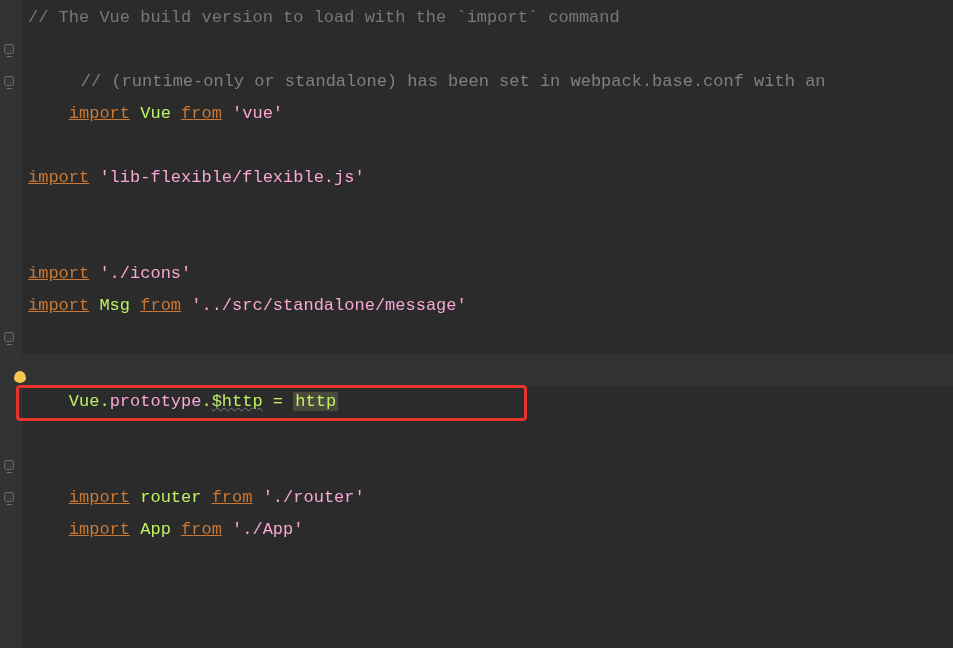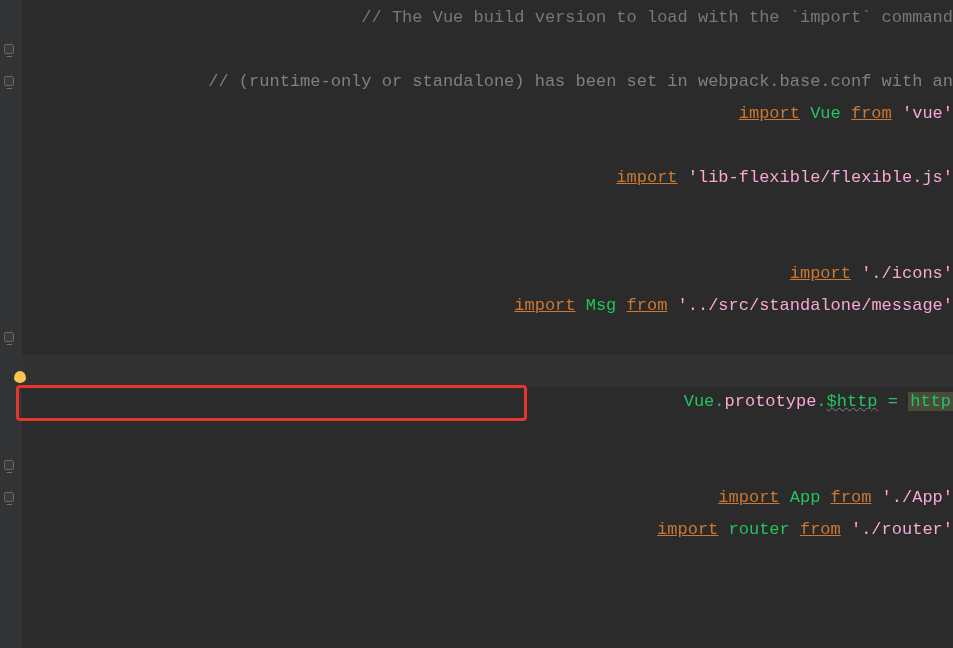--- a/index.html
+++ b/index.html
@@ -26,21 +26,20 @@
       top: 0;
       right: 0;
       padding-top: 2px;
     }
     .line {
       height: 32px;
       line-height: 32px;
       white-space: pre;
       padding-left: 6px;
       position: relative;
-      text-align: right;
     }
     .line.current {
       background: #323232;
     }
     .fold-icon {
       position: absolute;
       left: -18px;
       top: 10px;
       width: 10px;
       height: 10px;
@@ -49,23 +48,23 @@
       background: #3a3a3a;
     }
     .fold-icon::before {
       content: '−';
       color: #888;
       font-size: 10px;
       position: absolute;
       left: 1px;
       top: -3px;
     }
-    .comment { color: #808080; }
+    .comment { color: #808080; margin-left: 12px; }
     .keyword { color: #cc7832; text-decoration: underline; }
-    .identifier { color: #22c55e; }
+    .identifier { color: #bef264; }
     .string { color: #f9a8d4; }
     .prop { color: #f9a8d4; }
     .dim { color: #787878; }
     .highlight-box {
       position: absolute;
       border: 3px solid #e6362b;
       border-radius: 4px;
       pointer-events: none;
     }
     .bulb {
@@ -119,20 +118,20 @@
   <div class="line">
     <span class="fold-icon"></span><span class="keyword">import</span><span class="identifier"> http </span><span class="keyword">from</span><span> </span><span class="string">'./utils/request'</span></div>
 
   <div class="line current">
     <span class="bulb"></span><span class="identifier">Vue</span><span class="identifier">.</span><span class="prop">prototype</span><span class="identifier">.</span><span class="identifier wavy">$http</span><span class="identifier"> = </span><span class="identifier cursor-bg">http</span></div>
 
   <div class="line"></div>
   <div class="line"></div>
 
   <div class="line">
-    <span class="fold-icon"></span><span class="keyword">import</span><span class="identifier"> App </span><span class="keyword">from</span><span> </span><span class="string">'./App'</span></div>
+    <span class="fold-icon"></span><span class="keyword">import</span><span class="identifier"> router </span><span class="keyword">from</span><span> </span><span class="string">'./router'</span></div>
 
   <div class="line">
-    <span class="fold-icon"></span><span class="keyword">import</span><span class="identifier"> router </span><span class="keyword">from</span><span> </span><span class="string">'./router'</span></div>
+    <span class="fold-icon"></span><span class="keyword">import</span><span class="identifier"> App </span><span class="keyword">from</span><span> </span><span class="string">'./App'</span></div>
 
 </div>
 
 <div class="highlight-box" style="top: 385px; left: 16px; width: 511px; height: 36px;"></div>
 
 </body></html>

